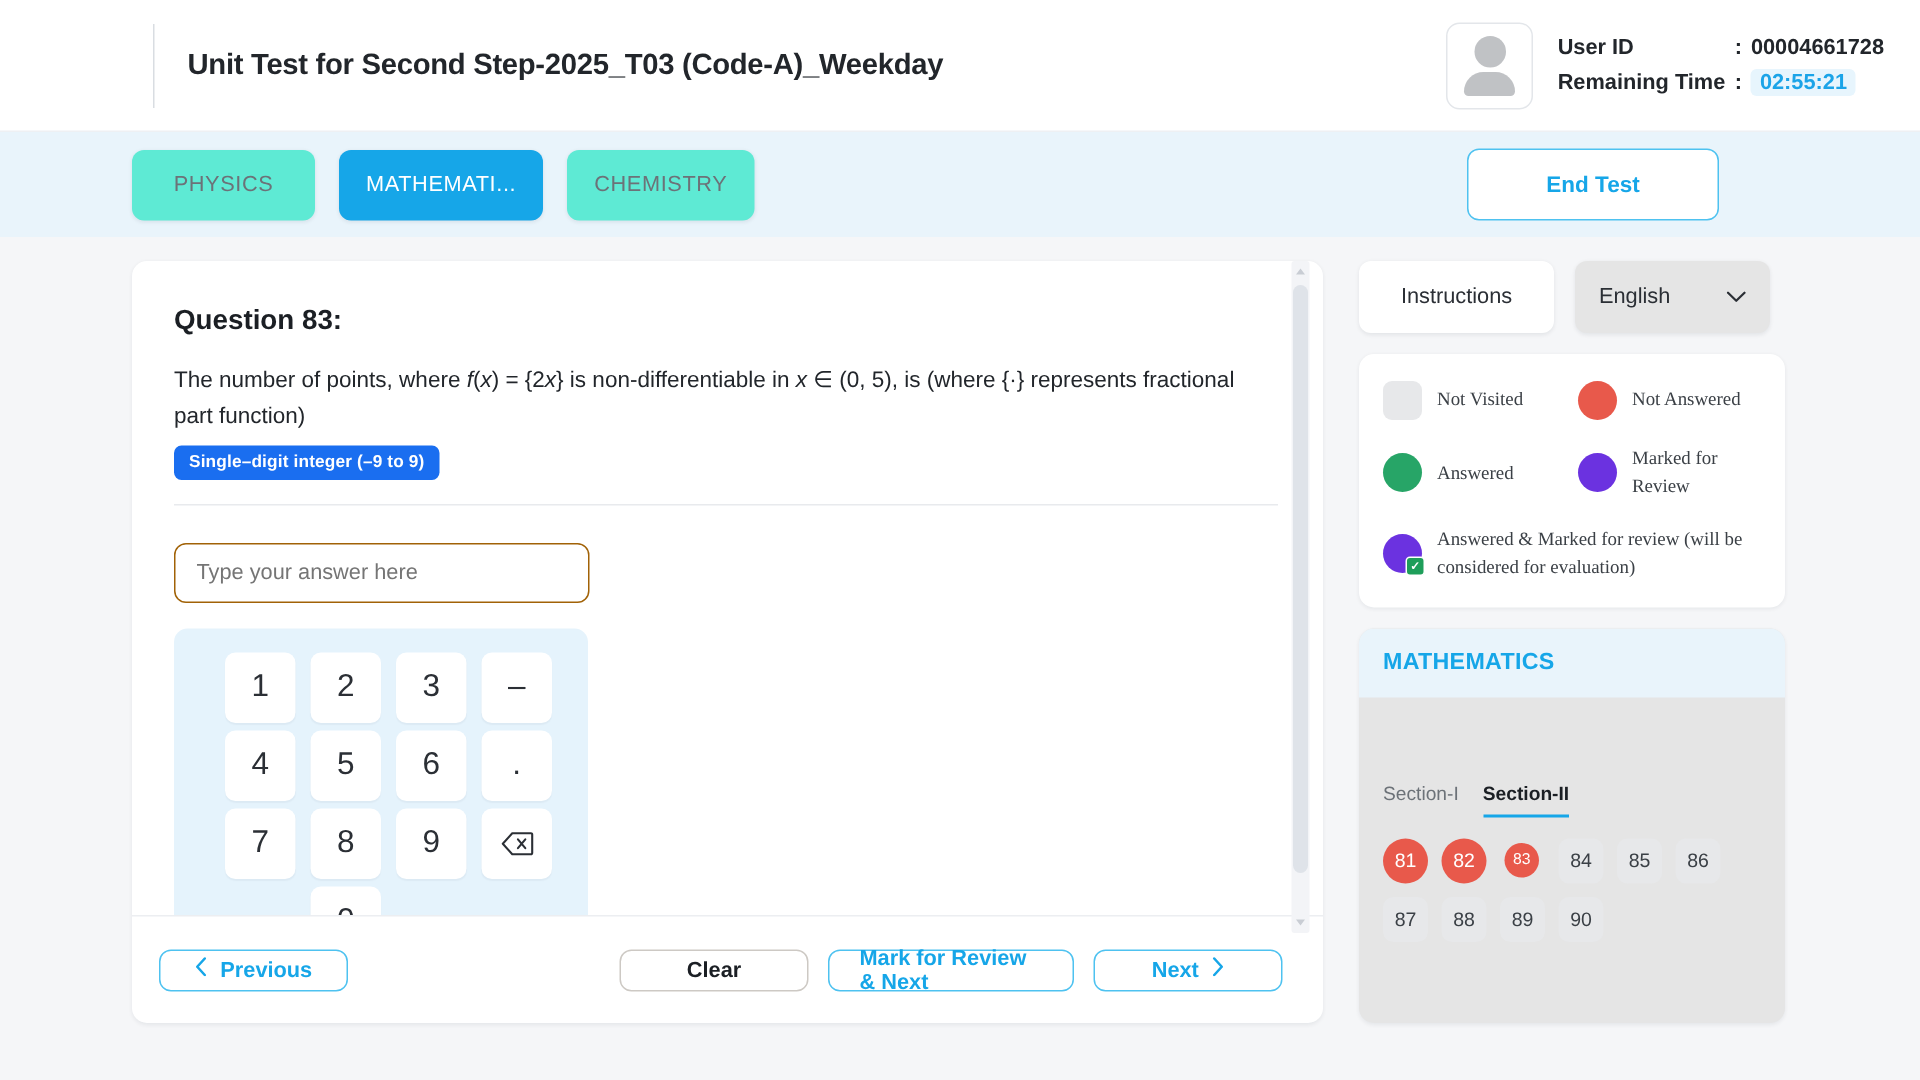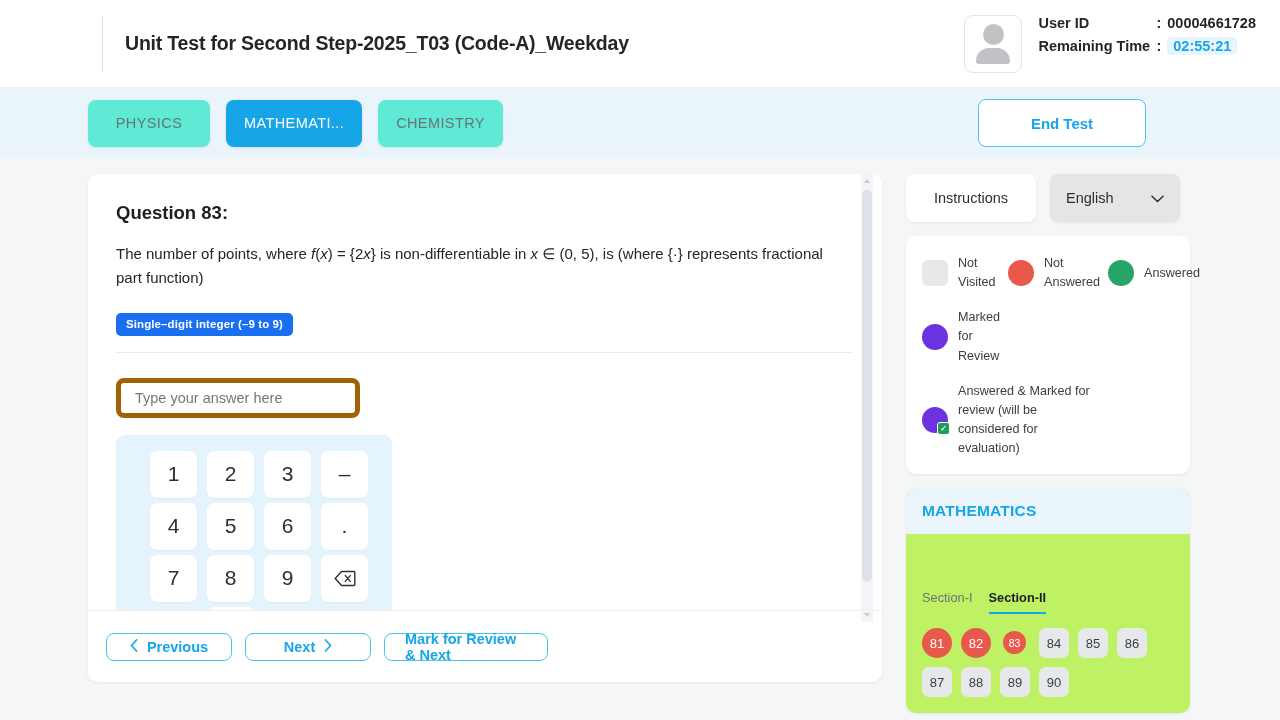--- a/index.html
+++ b/index.html
@@ -38,21 +38,21 @@
   .logo-sub span { padding: 1px 2px; }
   .logo-sub .red { background: #d32027; }
   .logo-sub .blue { background: #0a5ea8; }
   .header-divider {
     width: 1px; height: 56px; background: #d9dde2; margin: 0 22px 0 12px;
   }
   .test-title {
     font-size: 19.5px; font-weight: 700; color: #22262b;
     letter-spacing: -0.2px;
   }
-  .user-box { position: absolute; right: 24px; display: flex; align-items: flex-start; gap: 16px; }
+  .user-box { position: absolute; right: 24px; display: flex; align-items: center; gap: 16px; }
   .avatar {
     width: 58px; height: 58px; background: #ffffff;
     border: 1px solid #e3e6ea; border-radius: 9px;
     display: flex; align-items: center; justify-content: center;
   }
   .avatar-head { width: 21px; height: 21px; border-radius: 50%; background: #c0c2c5; }
   .avatar-body {
     width: 34px; height: 16px; border-radius: 17px 17px 4px 4px;
     background: #c0c2c5; margin-top: 3px;
   }
@@ -101,29 +101,29 @@
     box-shadow: 0 1px 3px rgba(16,24,40,0.07);
     display: flex; flex-direction: column; overflow: hidden;
   }
   .qscroll {
     flex: 1; padding: 28px 30px 0 28px; overflow: hidden; position: relative;
   }
   .q-title { font-size: 18.5px; font-weight: 700; color: #1b1f24; margin-bottom: 18px; }
   .q-text { font-size: 15px; line-height: 1.62; color: #22262b; }
   .q-text i { font-style: italic; }
   .q-badge {
-    display: inline-block; margin-top: 22px;
+    display: inline-block; margin-top: 6px;
     background: #1a6ef0; color: #ffffff;
     font-size: 11.5px; font-weight: 700;
     padding: 5px 10px 6px; border-radius: 5px; letter-spacing: 0.1px;
   }
   .q-rule { height: 1px; background: #e8eaed; margin: 16px 0 0; }
   .answer-input {
-    width: 244px; height: 40px; margin-top: 25px;
-    border: 5px solid #a16207; border-radius: 8px;
+    width: 277px; height: 40px; margin-top: 25px;
+    border: 1px solid #a16207; border-radius: 8px;
     padding: 0 14px; font-size: 14.5px; color: #9aa0a6;
     font-family: "Liberation Sans", sans-serif;
     background: #ffffff; outline: none;
   }
   .keypad {
     margin-top: 17px; width: 276px; background: #e5f3fc;
     border-radius: 9px; padding: 16px 0 16px 34px;
     display: grid; grid-template-columns: repeat(4, 47px);
     gap: 5px 10px;
   }
@@ -180,37 +180,37 @@
     width: 130px; height: 48px; background: #e5e5e5; border-radius: 8px;
     display: flex; align-items: center; justify-content: space-between;
     padding: 0 16px; font-size: 14.5px; color: #2b2f35; cursor: pointer;
     box-shadow: 0 1px 3px rgba(16,24,40,0.08);
   }
   .legend-card {
     background: #ffffff; border-radius: 10px; padding: 18px 16px 16px;
     box-shadow: 0 1px 3px rgba(16,24,40,0.07);
   }
   .legend-grid {
-    display: grid; grid-template-columns: 1fr 1fr 1fr; row-gap: 16px; column-gap: 8px;
+    display: grid; grid-template-columns: 1fr 1fr; row-gap: 16px; column-gap: 8px; font-family: Liberation Serif, serif;
   }
   .legend-item { display: flex; align-items: center; gap: 10px; }
   .legend-item.full { grid-column: 1 / span 2; align-items: center; }
   .swatch { flex: 0 0 auto; width: 26px; height: 26px; border-radius: 50%; }
   .swatch.square { border-radius: 6px; }
   .legend-text { font-size: 12.6px; color: #3b4046; line-height: 1.52; }
   .swatch-wrap { position: relative; flex: 0 0 auto; width: 26px; height: 26px; }
   .check-badge {
     position: absolute; right: -2px; bottom: -2px;
     width: 13px; height: 13px; border-radius: 3px;
     background: #1e9e5a; border: 1.5px solid #ffffff;
     display: flex; align-items: center; justify-content: center;
     color: #ffffff; font-size: 8px; font-weight: 700;
   }
   .palette-card {
-    background: #bef264; border-radius: 10px; overflow: hidden;
+    background: #e5e5e5; border-radius: 10px; overflow: hidden;
     box-shadow: 0 1px 3px rgba(16,24,40,0.07); flex: 1;
   }
   .palette-head {
     background: #e9f4fb; padding: 14px 16px;
     font-size: 15.5px; font-weight: 700; color: #16a6e8; letter-spacing: 0.2px;
   }
   .palette-body { padding: 12px 16px 16px; margin-top: 44px; }
   .section-tabs { display: flex; gap: 16px; margin-bottom: 14px; }
   .section-tab {
     font-size: 12.8px; color: #6c7278; padding-bottom: 7px; cursor: pointer;
@@ -323,30 +323,33 @@
 
     <div class="qfooter">
       <div class="btn btn-outline-blue btn-prev">
         <span class="chev">
           <svg width="8" height="13" viewBox="0 0 8 13" aria-hidden="true">
             <path d="M6.5 1 L1.5 6.5 L6.5 12" fill="none" stroke="#16a6e8" stroke-width="1.7" stroke-linecap="round" stroke-linejoin="round"></path>
           </svg>
         </span>
         <span>Previous</span>
       </div>
+      <div class="btn btn-outline-gray btn-clear">
+        <span>Clear</span>
+      </div>
+      <div class="btn btn-outline-blue btn-mark">
+        <span>Mark for Review &amp; Next</span>
+      </div>
       <div class="btn btn-outline-blue btn-next">
         <span>Next</span>
         <span class="chev">
           <svg width="8" height="13" viewBox="0 0 8 13" aria-hidden="true">
             <path d="M1.5 1 L6.5 6.5 L1.5 12" fill="none" stroke="#16a6e8" stroke-width="1.7" stroke-linecap="round" stroke-linejoin="round"></path>
           </svg>
         </span>
-      </div>
-      <div class="btn btn-outline-blue btn-mark">
-        <span>Mark for Review &amp; Next</span>
       </div>
     </div>
   </div>
 
   <div class="rightcol">
     <div class="right-top">
       <div class="instructions-btn">
         <span>Instructions</span>
       </div>
       <div class="lang-select">

